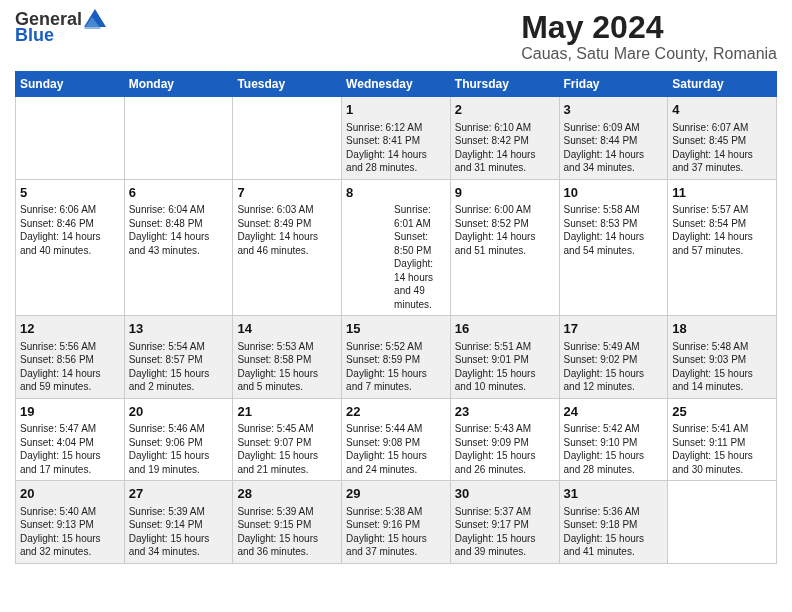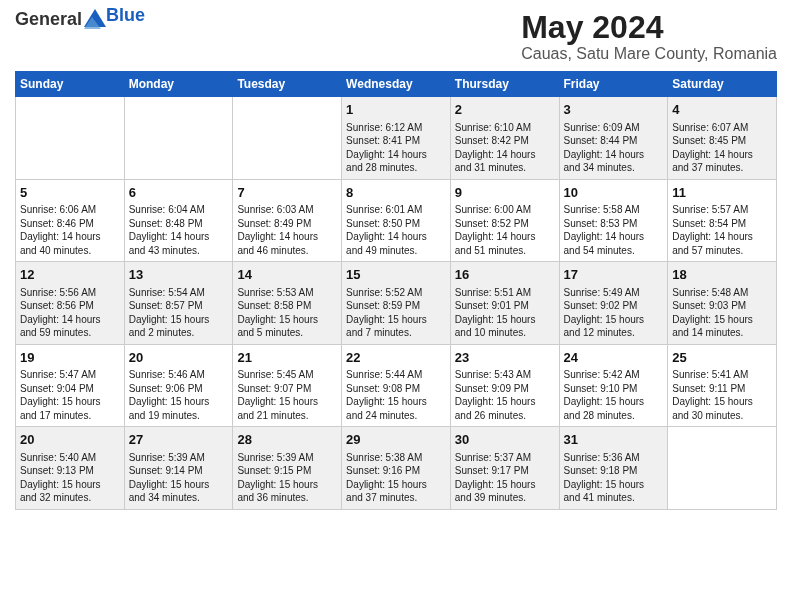--- a/index.html
+++ b/index.html
@@ -92,21 +92,21 @@
     .empty-cell {
       background: #f8f8f8;
     }
   </style>
 </head>
 <body>
 
 <div class="page">
   <div class="header">
     <div class="logo">
-      <div style="display:flex;flex-direction:row;align-items:flex-start;">
+      <div style="display:flex;flex-direction:column;align-items:flex-start;">
         <div style="display:flex;align-items:center;gap:2px;">
           <span class="logo-text logo-general">General</span>
 
           <svg class="logo-icon" viewBox="0 0 22 22">
             <polygon points="11,2 22,20 0,20" fill="#1a5fbf"></polygon>
             <polygon points="8,10 17,22 0,22" fill="#5b9bd5" opacity="0.7"></polygon>
           </svg>
         </div>
         <span class="logo-text logo-blue" style="margin-top:-4px;margin-left:0;">Blue</span>
       </div>
@@ -181,21 +181,21 @@
           </td>
           <td>
             <div class="day-number">7</div>
             <div class="day-info" style="white-space: pre-line;">Sunrise: 6:03 AM
 Sunset: 8:49 PM
 Daylight: 14 hours
 and 46 minutes.</div>
           </td>
           <td>
             <div class="day-number">8</div>
-            <div class="day-info" style="white-space: pre-line;">Sunrise: 6:01 AM
+            <div class="day-info" style="white-space: pre-line; margin-left: 48px;">Sunrise: 6:01 AM
 Sunset: 8:50 PM
 Daylight: 14 hours
 and 49 minutes.</div>
           </td>
           <td>
             <div class="day-number">9</div>
             <div class="day-info" style="white-space: pre-line;">Sunrise: 6:00 AM
 Sunset: 8:52 PM
 Daylight: 14 hours
 and 51 minutes.</div>
@@ -263,21 +263,21 @@
             <div class="day-info" style="white-space: pre-line;">Sunrise: 5:48 AM
 Sunset: 9:03 PM
 Daylight: 15 hours
 and 14 minutes.</div>
           </td>
         </tr>
         <tr>
           <td>
             <div class="day-number">19</div>
             <div class="day-info" style="white-space: pre-line;">Sunrise: 5:47 AM
-Sunset: 9:04 PM
+Sunset: 4:04 PM
 Daylight: 15 hours
 and 17 minutes.</div>
           </td>
           <td>
             <div class="day-number">20</div>
             <div class="day-info" style="white-space: pre-line;">Sunrise: 5:46 AM
 Sunset: 9:06 PM
 Daylight: 15 hours
 and 19 minutes.</div>
           </td>

